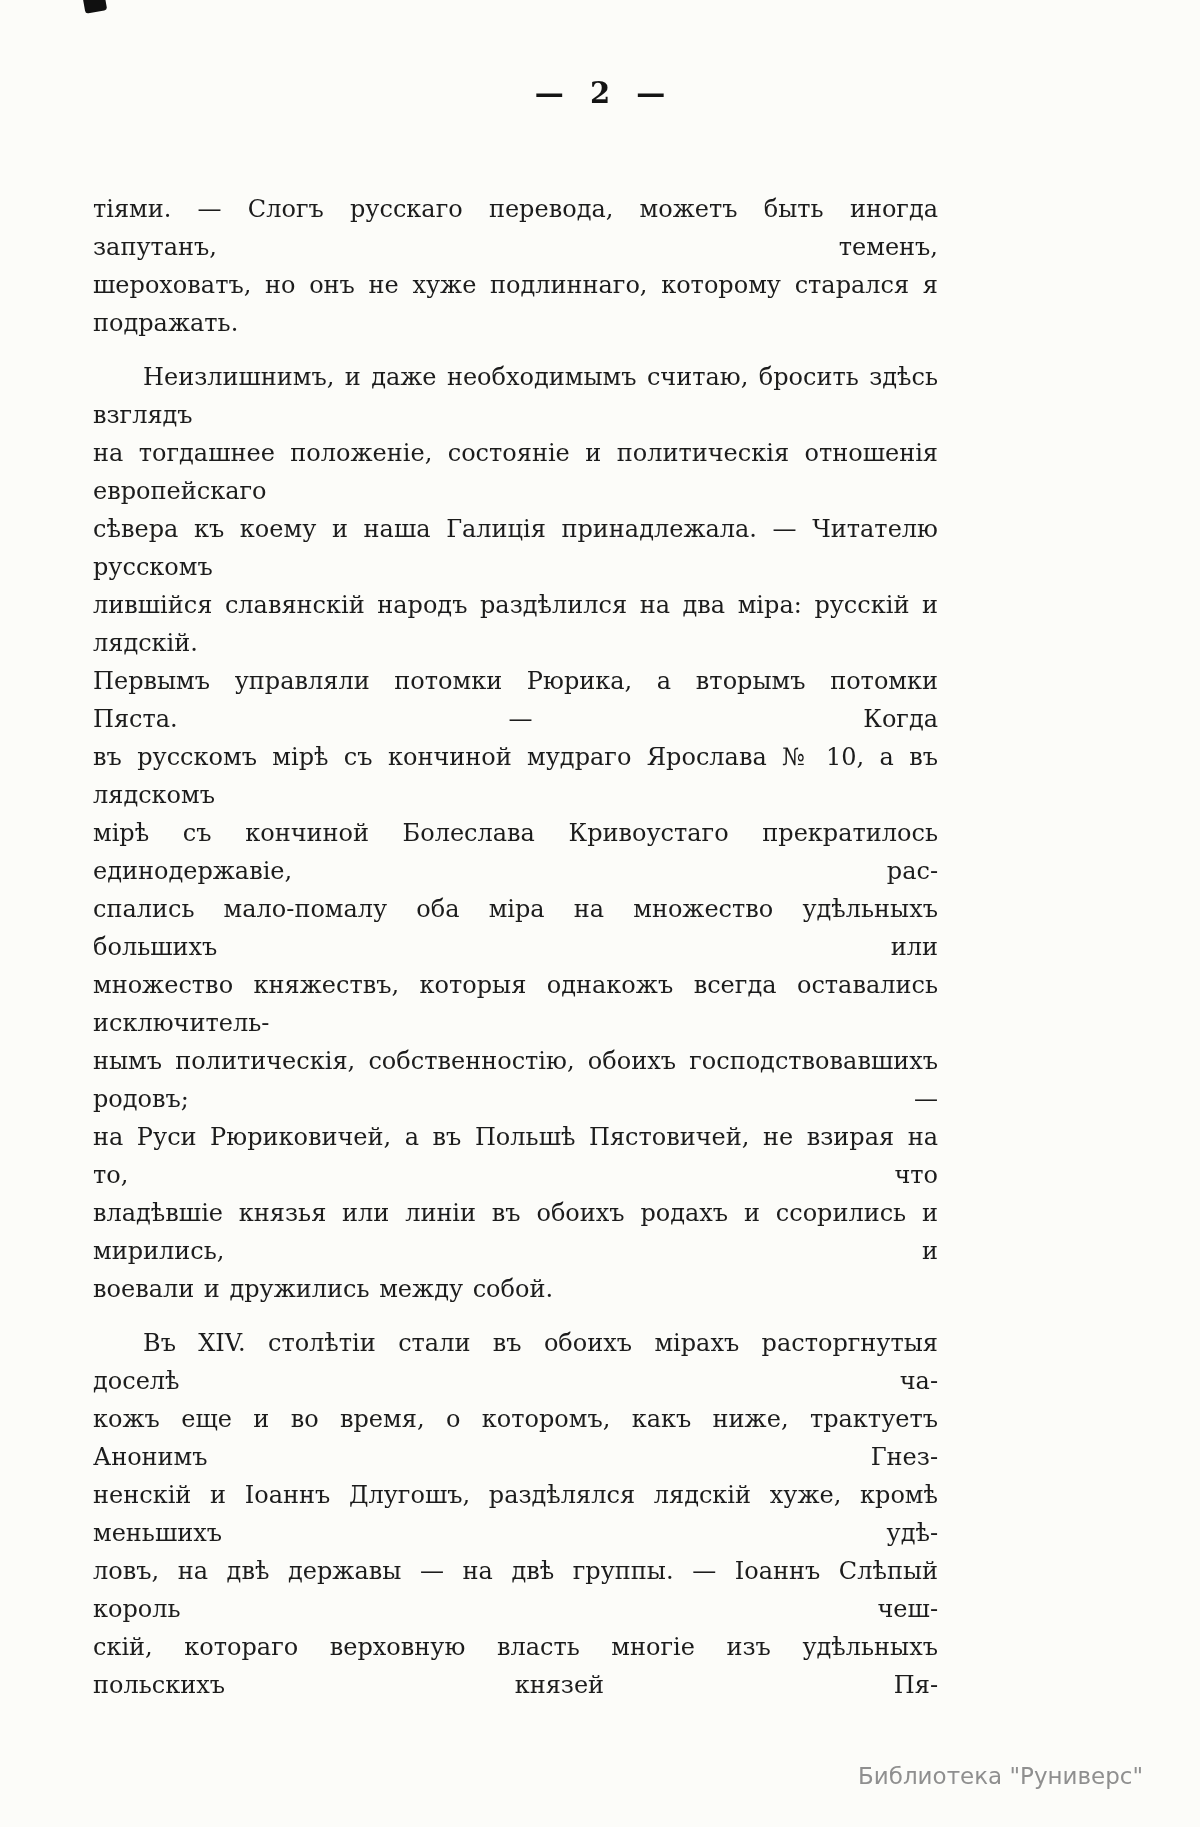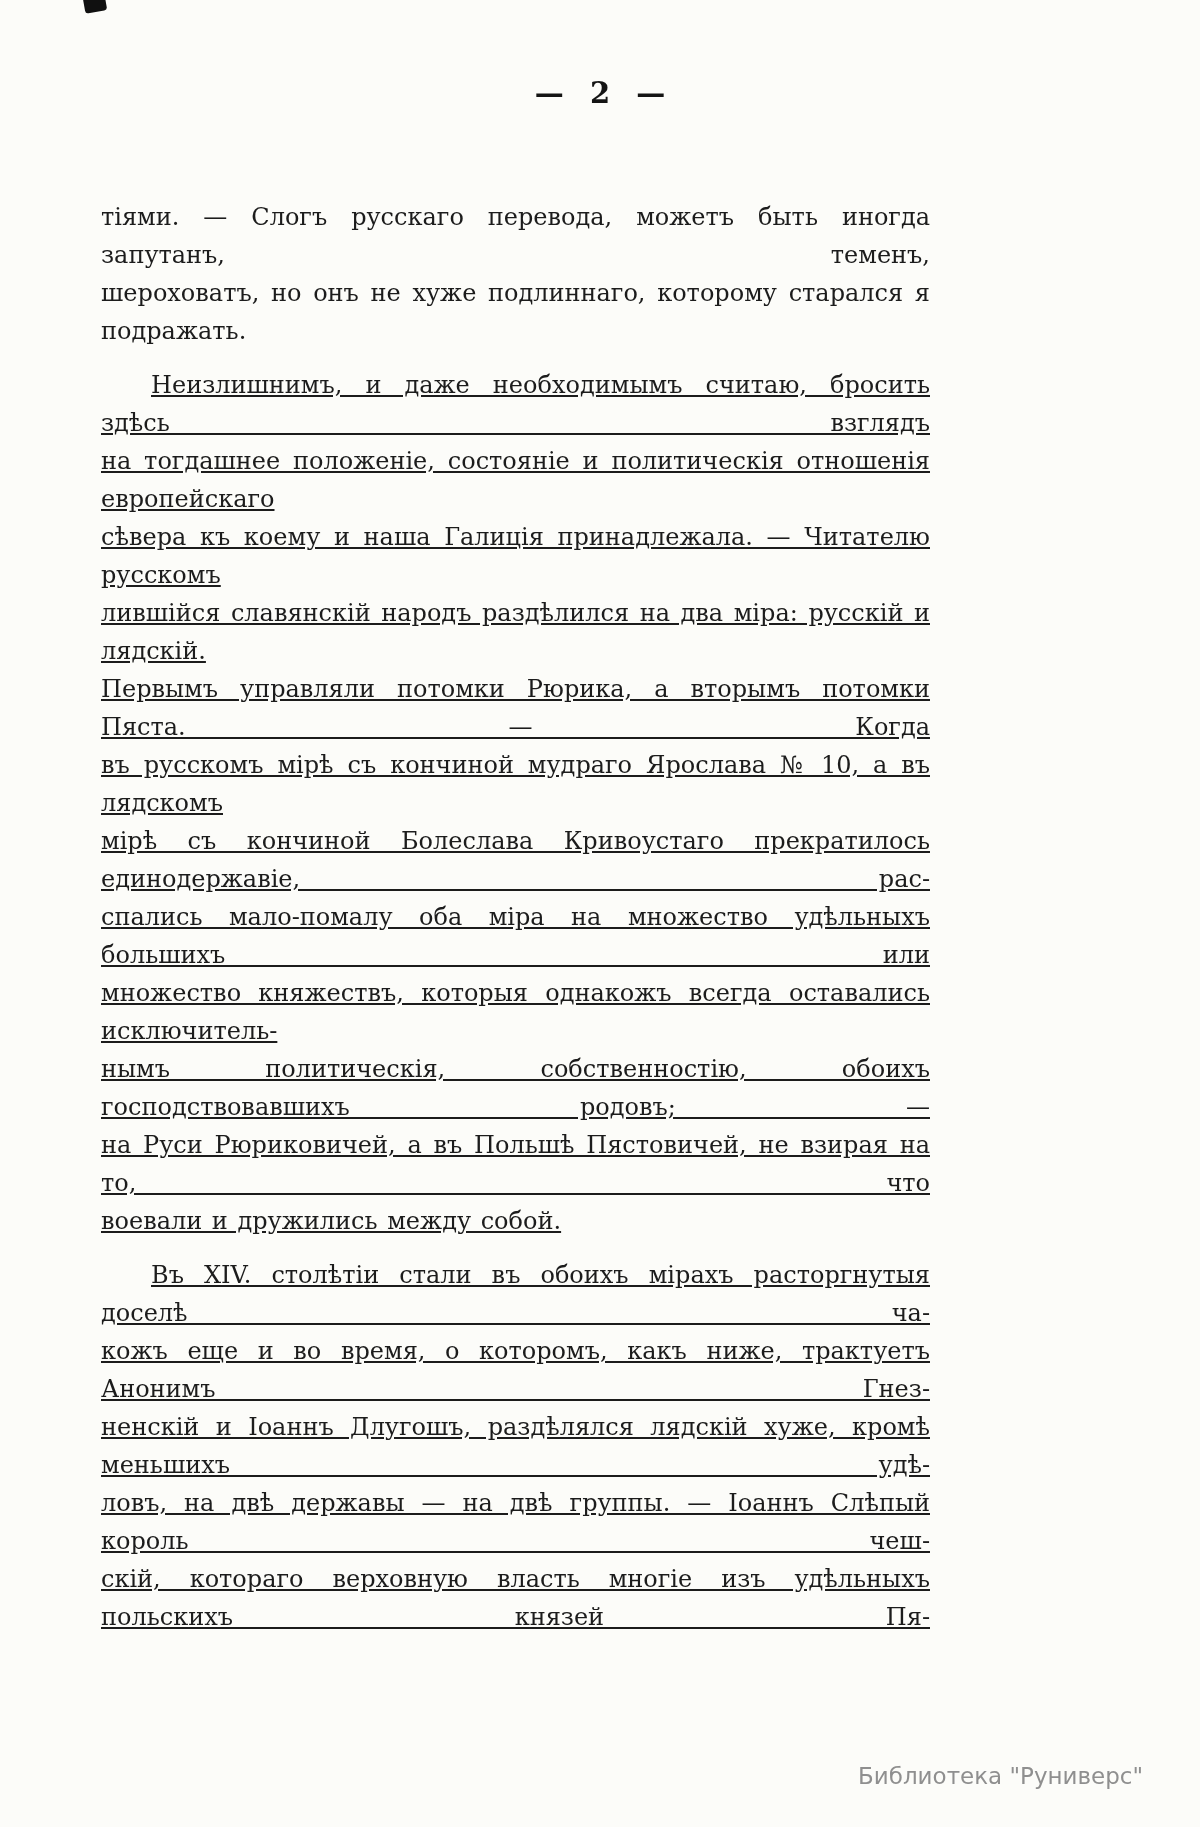--- a/index.html
+++ b/index.html
@@ -39,22 +39,22 @@
     font-weight: bold;
     word-spacing: 16px;
     color: #141414;
   }
   .text-block {
     position: absolute;
     left: 85px;
     top: 182px;
     width: 861px;
   }
-  .para { margin: 16px; }
-  .para + .para { margin-top: 16px; text-decoration: underline; }
+  .para { margin: 8px; }
+  .para + .para { margin-top: 16px; }
   .line {
     font-size: 24px;
     line-height: 38px;
     text-align: justify;
     text-align-last: justify;
     white-space: normal;
     word-spacing: 2px;
   }
   .line.ind { text-indent: 50px; }
   .line.short { text-align-last: left; }
@@ -88,20 +88,21 @@
       <div class="line">на тогдашнее положеніе, состояніе и политическія отношенія европейскаго</div>
       <div class="line">сѣвера къ коему и наша Галиція принадлежала. — Читателю русскомъ</div>
       <div class="line">лившійся славянскій народъ раздѣлился на два міра: русскій и лядскій.</div>
       <div class="line">Первымъ управляли потомки Рюрика, а вторымъ потомки Пяста. — Когда</div>
       <div class="line">въ русскомъ мірѣ съ кончиной мудраго Ярослава № 10, а въ лядскомъ</div>
       <div class="line">мірѣ съ кончиной Болеслава Кривоустаго прекратилось единодержавіе, рас-</div>
       <div class="line">спались мало-помалу оба міра на множество удѣльныхъ большихъ или</div>
       <div class="line">множество княжествъ, которыя однакожъ всегда оставались исключитель-</div>
       <div class="line">нымъ политическія, собственностію, обоихъ господствовавшихъ родовъ; —</div>
       <div class="line">на Руси Рюриковичей, а въ Польшѣ Пястовичей, не взирая на то, что</div>
+      <div class="line">владѣвшіе князья или линіи въ обоихъ родахъ и ссорились и мирились, и</div>
       <div class="line short">воевали и дружились между собой.</div>
     </div>
 
     <div class="para">
       <div class="line ind">Въ XIV. столѣтіи стали въ обоихъ мірахъ расторгнутыя доселѣ ча-</div>
       <div class="line">кожъ еще и во время, о которомъ, какъ ниже, трактуетъ Анонимъ Гнез-</div>
       <div class="line">ненскій и Іоаннъ Длугошъ, раздѣлялся лядскій хуже, кромѣ меньшихъ удѣ-</div>
       <div class="line">ловъ, на двѣ державы — на двѣ группы. — Іоаннъ Слѣпый король чеш-</div>
       <div class="line">скій, котораго верховную власть многіе изъ удѣльныхъ польскихъ князей Пя-</div>
 

